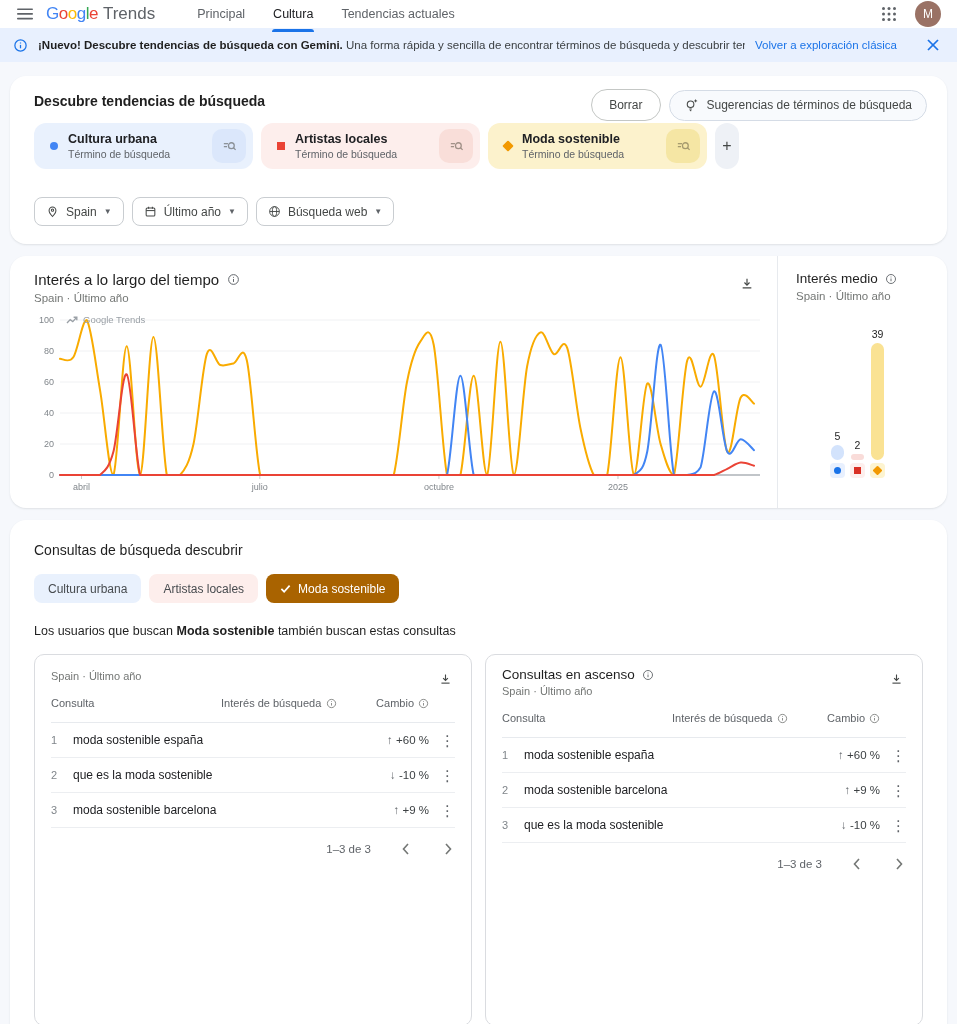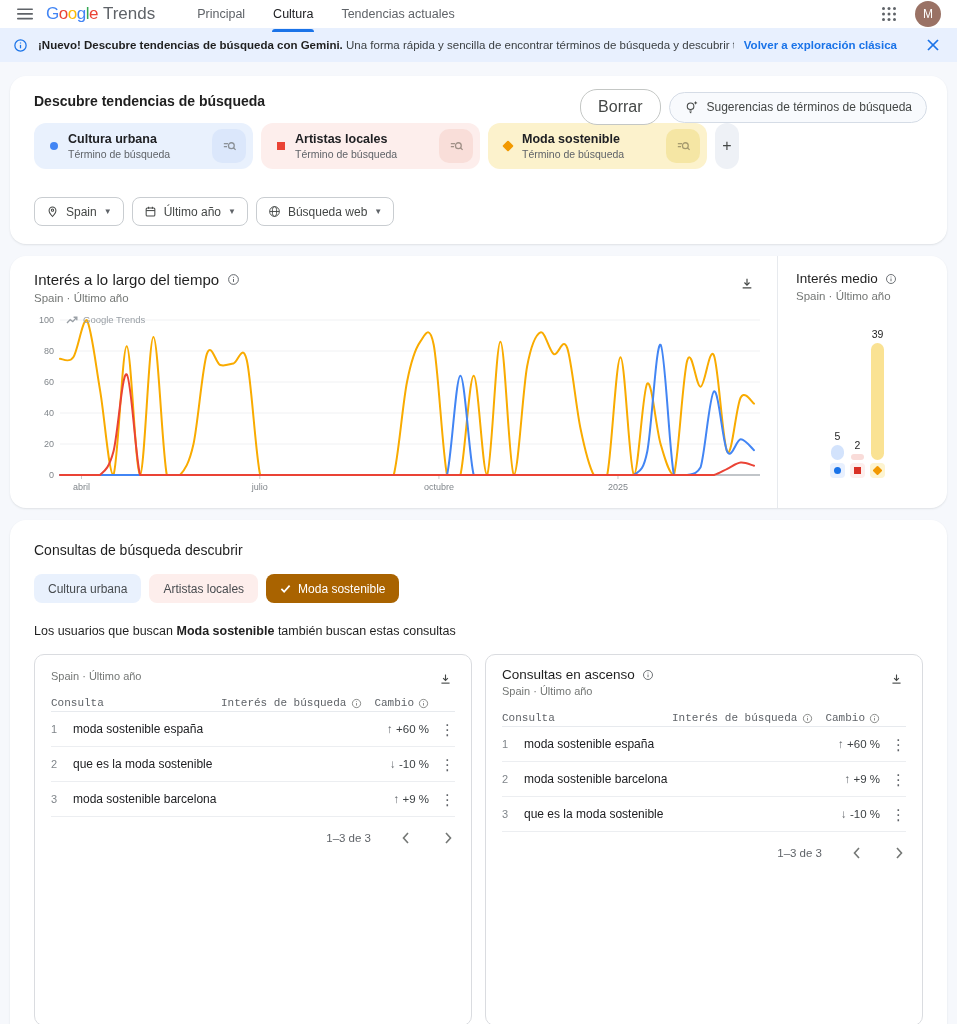--- a/index.html
+++ b/index.html
@@ -21,31 +21,31 @@
   .nav-item { font-size:12.5px; color:#5f6368; padding:0 14px; display:flex; align-items:center; position:relative; cursor:pointer; }
   .nav-item.active { color:#202124; font-weight:500; }
   .nav-item.active::after { content:""; position:absolute; left:13px; right:13px; bottom:0; height:3px; background:#1a73e8; border-radius:3px 3px 0 0; }
   .header-right { margin-left:auto; display:flex; align-items:center; gap:12px; }
   .avatar { width:26px; height:26px; border-radius:50%; color:#fff; font-size:12px; font-weight:500; display:flex; align-items:center; justify-content:center; cursor:pointer; }
 
   
   .banner { height:34px; background:#e8f0fe; display:flex; align-items:center; padding:0 18px 0 13px; gap:10px; }
   .banner-text { font-size:11.5px; color:#3c4043; white-space:nowrap; overflow:hidden; }
   .banner-text b { color:#1f1f1f; }
-  .banner-link { margin-left:auto; font-size:11.5px; color:#1a73e8; font-weight:700; white-space:nowrap; cursor:pointer;text-align:center; }
+  .banner-link { margin-left:auto; font-size:11.5px; color:#1a73e8; font-weight:400; white-space:nowrap; cursor:pointer;text-align:center; }
   .banner-close { margin-left:20px; }
 
   main { padding:0 10px; }
   .card { background:#fff; border-radius:16px; box-shadow:0 1px 2px rgba(60,64,67,.12); }
 
   
   .card1 { margin-top:14px; padding:17px 20px 18px 24px; position:relative; }
   .card1-title { font-size:14px; font-weight:700; color:#1f1f1f; }
   .card1-actions { position:absolute; top:13px; right:20px; display:flex; gap:8px; align-items:center; }
-  .btn-borrar { background:#fff; border:1px solid #c4c7c5; border-radius:17px; padding:8px 17px; font-size:16px; font-weight:500; color:#444746; cursor:pointer; font-family:inherit; }
+  .btn-borrar { background:#fff; border:1px solid #c4c7c5; border-radius:17px; padding:8px 17px; font-size:12px; font-weight:500; color:#444746; cursor:pointer; font-family:inherit; }
   .btn-sug { display:flex; align-items:center; gap:8px; background:#f8fafd; border:1px solid #d5dce6; border-radius:17px; padding:7px 14px; font-size:12px; font-weight:500; color:#444746; cursor:pointer; font-family:inherit; }
 
   .chips-row { display:flex; gap:8px; margin-top:14px; align-items:center; }
   .term-chip { width:219px; height:46px; border-radius:12px; display:flex; align-items:center; padding:0 7px 0 16px; cursor:pointer; }
   .term-marker { width:8px; height:8px; flex:none; }
   .term-texts { margin-left:10px; flex:1; min-width:0; }
   .term-name { font-size:12.5px; font-weight:700; color:#202124; }
   .term-sub { font-size:10.5px; color:#5f6368; margin-top:2px; }
   .chip-iconbtn { width:34px; height:34px; border-radius:10px; flex:none; display:flex; align-items:center; justify-content:center; border:none; cursor:pointer; }
   .add-btn { width:24px; height:46px; border-radius:12px; background:#eef1f6; border:none; color:#444746; font-size:16px; cursor:pointer; display:flex; align-items:center; justify-content:center; }
@@ -74,21 +74,21 @@
   .card3 { margin-top:12px; padding:22px 24px 30px; min-height:530px; }
   .card3-title { font-size:14px; font-weight:500; color:#1f1f1f; }
   .rel-chips { display:flex; gap:8px; margin-top:16px; }
   .rel-chip { height:29px; border-radius:8px; padding:0 14px; font-size:12px; font-weight:500; display:flex; align-items:center; gap:7px; cursor:pointer; border:none; font-family:inherit; }
   .rel-sentence { margin-top:21px; font-size:12.5px; color:#1f1f1f; }
   .sub-cards { display:flex; gap:13px; margin-top:16px; }
   .sub-card { flex:1; border:1px solid #dadce0; border-radius:10px; padding:12px 16px 6px; min-height:372px; position:relative; display:flex; flex-direction:column; }
   .sub-title { font-size:13.5px; font-weight:500; color:#1f1f1f; display:flex; align-items:center; gap:7px; }
   .sub-sub { font-size:11px; color:#747775; margin-top:3px; }
   .sub-dl { position:absolute; top:11px; right:12px; }
-  .tbl-head { display:flex; align-items:center; margin-top:15px; padding-bottom:2px; border-bottom:1px solid #e7eaee; font-size:11px; color:#5f6368;font-family:Liberation Mono, monospace; }
+  .tbl-head { display:flex; align-items:center; margin-top:15px; padding-bottom:13px; border-bottom:1px solid #e7eaee; font-size:11px; color:#5f6368; }
   .th-query { flex:1; }
   .th-interest { width:144px; display:flex; gap:5px; align-items:center; }
   .th-change { width:64px; display:flex; gap:4px; align-items:center; justify-content:flex-end; }
   .th-spacer { width:26px; }
   .tbl-row { display:flex; align-items:center; height:35px; border-bottom:1px solid #eceef1; }
   .row-rank { width:22px; color:#80868b; font-size:11px; }
   .row-query { flex:1; color:#202124; font-size:12px; }
   .row-bar { width:144px; }
   .bar-track { width:50px; height:7px; border-radius:4px; background:#fce8b2; position:relative; overflow:hidden; }
   .bar-fill { height:100%; background:#e8870e; border-radius:4px; }

